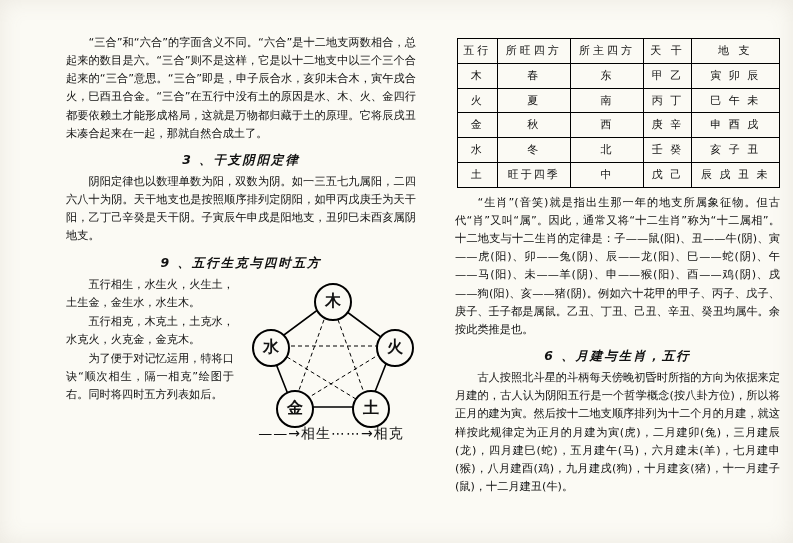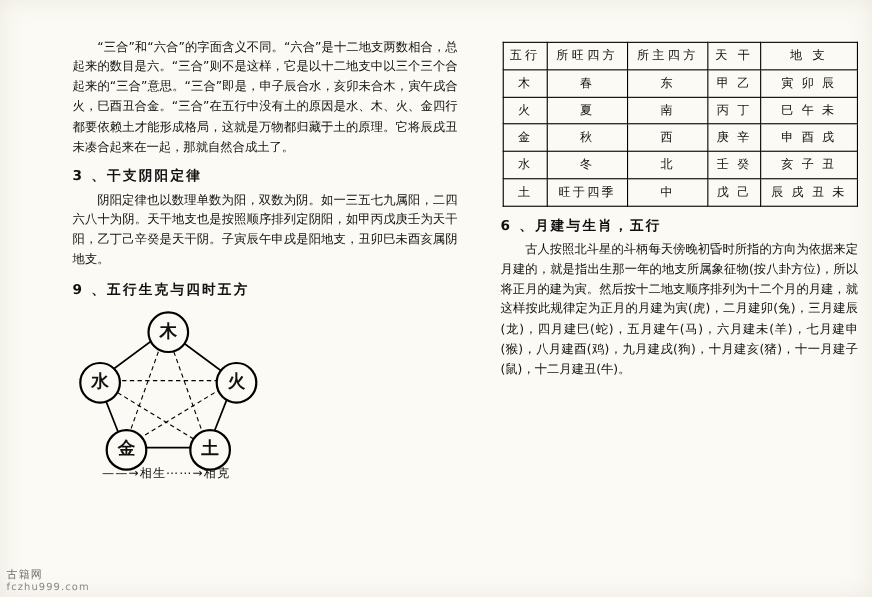--- a/index.html
+++ b/index.html
@@ -23,21 +23,23 @@
     line-height:1.62;
     text-align:justify;
   }
   .col.left{left:66px;}
   .col.right{left:455px;width:325px;}
   p{margin:0 0 1px 0;text-indent:2em;}
   h3{
     margin:7px 0 3px 0;
     font-size:12.4px;
     font-weight:bold;
+    text-align:center;
     letter-spacing:2px;
+    font-style:italic;
   }
   .tbl{
     border-collapse:collapse;
     width:323px;
     margin:4px 0 6px 2px;
     font-size:11px;
   }
   .tbl td,.tbl th{
     border:1px solid #000;
     text-align:center;
@@ -59,21 +61,21 @@
     border:2px solid #000;
     border-radius:50%;
     background:#fbfaf4;
     font-size:16px;
     font-weight:bold;
     text-align:center;
     line-height:32px;
   }
   .legend{
     margin-top:4px;
-    font-size:11px;
+    font-size:14px;
     text-align:center;
     letter-spacing:1px;
   }
   .flow{
     display:flex;
     gap:12px;
     align-items:flex-start;
   }
   .flow .txt{flex:1;}
   .watermark{
@@ -102,20 +104,25 @@
 
   <div class="col left">
     <p>“三合”和“六合”的字面含义不同。“六合”是十二地支两数相合，总起来的数目是六。“三合”则不是这样，它是以十二地支中以三个三个合起来的“三合”意思。“三合”即是，申子辰合水，亥卯未合木，寅午戌合火，巳酉丑合金。“三合”在五行中没有土的原因是水、木、火、金四行都要依赖土才能形成格局，这就是万物都归藏于土的原理。它将辰戌丑未凑合起来在一起，那就自然合成土了。</p>
 
     <h3>3 、干支阴阳定律</h3>
     <p>阴阳定律也以数理单数为阳，双数为阴。如一三五七九属阳，二四六八十为阴。天干地支也是按照顺序排列定阴阳，如甲丙戊庚壬为天干阳，乙丁己辛癸是天干阴。子寅辰午申戌是阳地支，丑卯巳未酉亥属阴地支。</p>
 
     <h3>9 、五行生克与四时五方</h3>
 
     <div class="flow">
+      <div class="txt">
+        <p>五行相生，水生火，火生土，土生金，金生水，水生木。</p>
+        <p>五行相克，木克土，土克水，水克火，火克金，金克木。</p>
+        <p>为了便于对记忆运用，特将口诀“顺次相生，隔一相克”绘图于右。同时将四时五方列表如后。</p>
+      </div>
       <div>
         <div class="diagram">
           <svg width="170" height="140" viewBox="0 0 170 140">
             <polygon points="85,22 147,68 123,129 47,129 23,68" fill="none" stroke="#000" stroke-width="1.6"></polygon>
             <line x1="85" y1="22" x2="123" y2="129" stroke="#000" stroke-width="1" stroke-dasharray="4,3"></line>
             <line x1="85" y1="22" x2="47" y2="129" stroke="#000" stroke-width="1" stroke-dasharray="4,3"></line>
             <line x1="147" y1="68" x2="47" y2="129" stroke="#000" stroke-width="1" stroke-dasharray="4,3"></line>
             <line x1="147" y1="68" x2="23" y2="68" stroke="#000" stroke-width="1" stroke-dasharray="4,3"></line>
             <line x1="23" y1="68" x2="123" y2="129" stroke="#000" stroke-width="1" stroke-dasharray="4,3"></line>
           </svg>
@@ -173,24 +180,21 @@
         <tr>
           <td>土</td>
           <td>旺于四季</td>
           <td>中</td>
           <td>戊 己</td>
           <td>辰 戌 丑 未</td>
         </tr>
       </tbody>
     </table>
 
+    <p>“生肖”(音笑)就是指出生那一年的地支所属象征物。但古代“肖”又叫“属”。因此，通常又将“十二生肖”称为“十二属相”。十二地支与十二生肖的定律是：子——鼠(阳)、丑——牛(阴)、寅——虎(阳)、卯——兔(阴)、辰——龙(阳)、巳——蛇(阴)、午——马(阳)、未——羊(阴)、申——猴(阳)、酉——鸡(阴)、戌——狗(阳)、亥——猪(阴)。例如六十花甲的甲子、丙子、戊子、庚子、壬子都是属鼠。乙丑、丁丑、己丑、辛丑、癸丑均属牛。余按此类推是也。</p>
 
     <h3>6 、月建与生肖，五行</h3>
-    <p>古人按照北斗星的斗柄每天傍晚初昏时所指的方向为依据来定月建的，就是指出生那一年的地支所属象征物(按八卦方位)，所以将正月的建为寅。然后按十二地支顺序排列为十二个月的月建，就这样按此规律定为正月的月建为寅(虎)，二月建卯(兔)，三月建辰(龙)，四月建巳(蛇)，五月建午(马)，六月建未(羊)，七月建申(猴)，八月建酉(鸡)，九月建戌(狗)，十月建亥(猪)，十一月建子(鼠)，十二月建丑(牛)。</p>
+    <p>古人按照北斗星的斗柄每天傍晚初昏时所指的方向为依据来定月建的，古人认为阴阳五行是一个哲学概念(按八卦方位)，所以将正月的建为寅。然后按十二地支顺序排列为十二个月的月建，就这样按此规律定为正月的月建为寅(虎)，二月建卯(兔)，三月建辰(龙)，四月建巳(蛇)，五月建午(马)，六月建未(羊)，七月建申(猴)，八月建酉(鸡)，九月建戌(狗)，十月建亥(猪)，十一月建子(鼠)，十二月建丑(牛)。</p>
   </div>
 
-  <div class="watermark">
-    <span class="big">古籍网</span>
-    <span>fczhu999.com</span>
-  </div>
 
   <div class="edge"></div>
 </div>
 
 </body></html>

